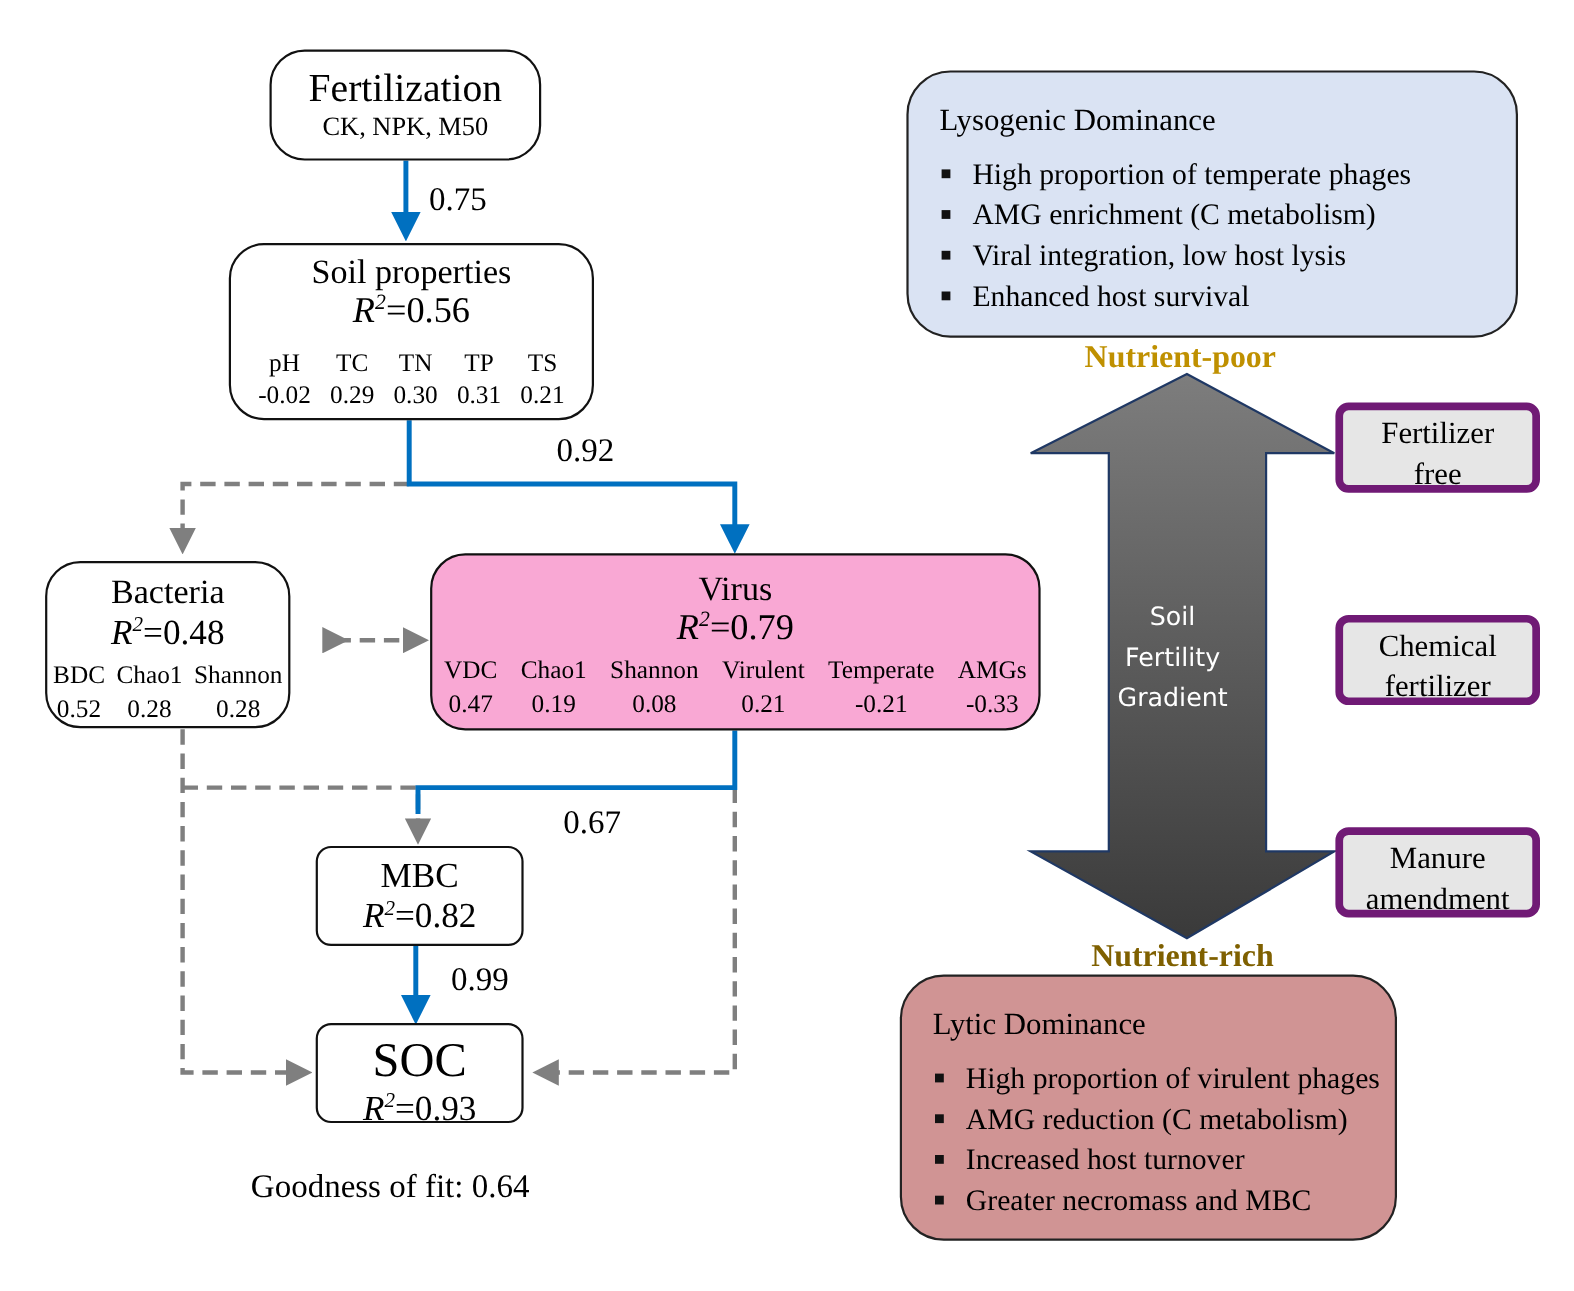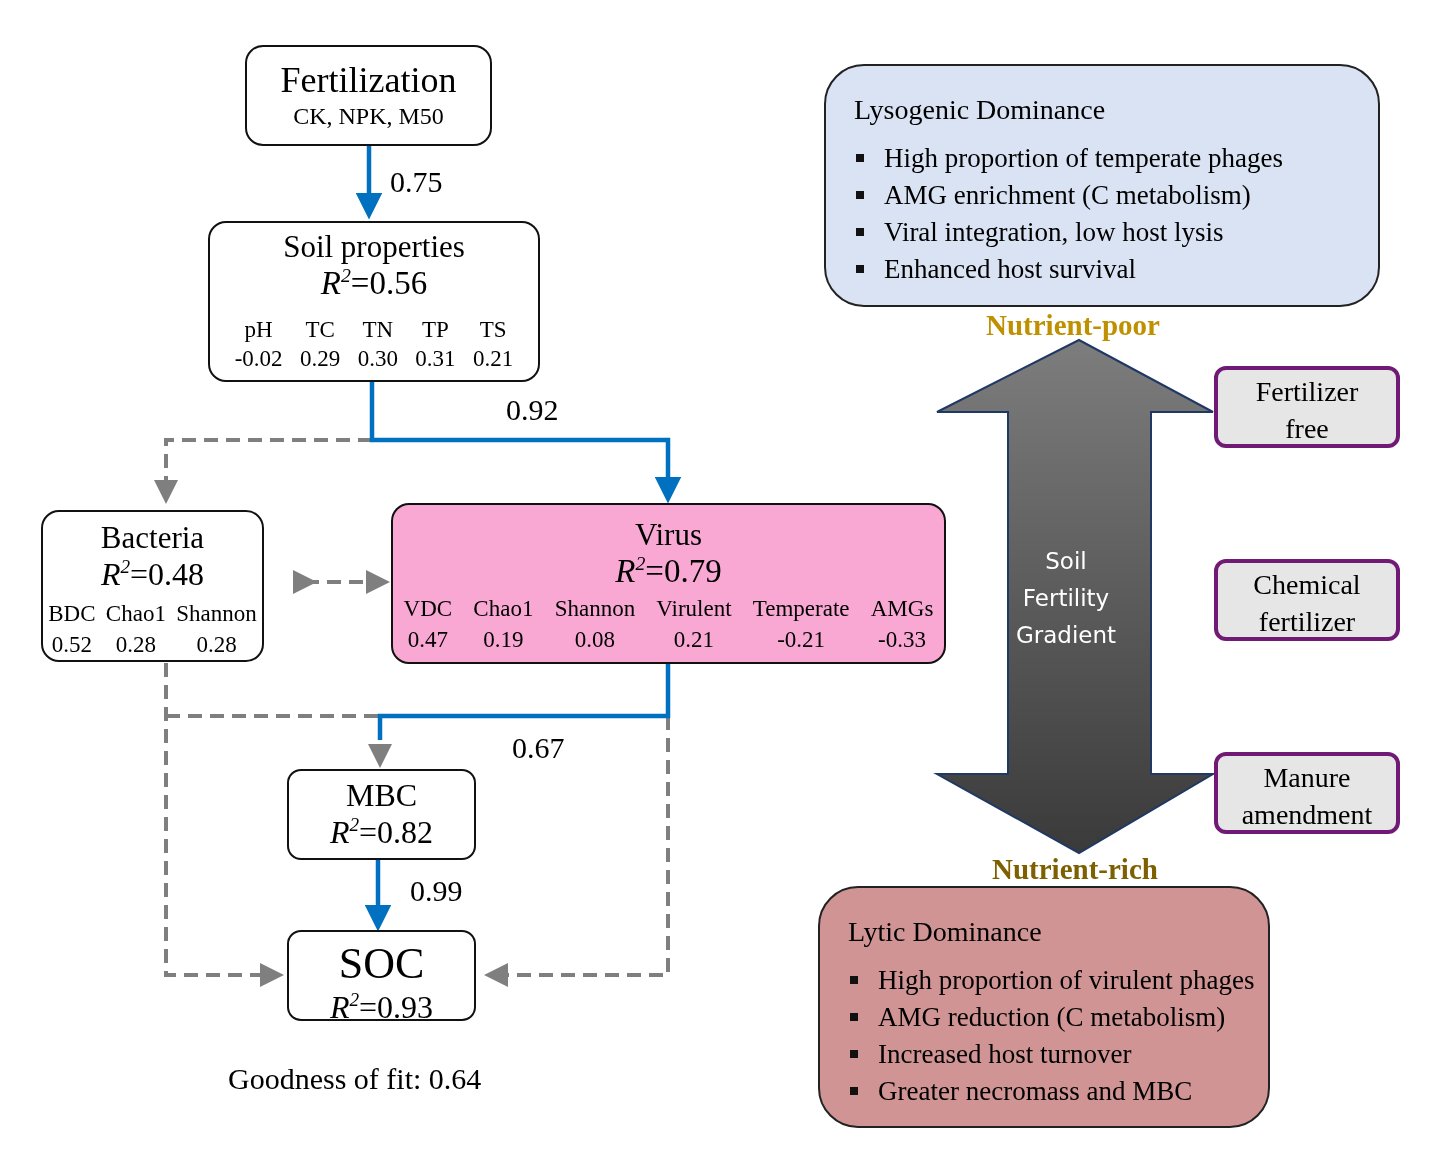--- a/index.html
+++ b/index.html
@@ -1,32 +1,32 @@
 <!DOCTYPE html>
 <html><head>
   <meta charset="utf-8">
   <style>
     html, body { margin:0; padding:0; background:#ffffff; }
     body { width:1431px; height:1174px; position:relative; overflow:hidden;
            font-family:"Liberation Serif", serif; color:#000; }
     .abs { position:absolute; }
-    .node { position:absolute; box-sizing:border-box; border:2px solid #111; border-radius:18px;
+    .node { position:absolute; box-sizing:border-box; border:2px solid #111; border-radius:32px;
             background:#fff; text-align:center; }
     .title { display:block; }
     .r2 i { font-style:italic; }
     .r2 sup { font-size:0.6em; font-style:italic; vertical-align:0.6em; line-height:0; }
     .grid { position:absolute; left:0; right:0; display:flex; justify-content:space-around; }
     .grid span { display:block; white-space:nowrap; }
     .coef { position:absolute; font-size:30px; }
     .panel { position:absolute; box-sizing:border-box; border:2px solid #222; border-radius:40px; }
     .panel h2 { margin:0; font-weight:normal; font-size:28px; position:absolute; }
     .panel ul { list-style:none; margin:0; padding:0; position:absolute; }
     .panel li { font-size:27px; line-height:37px; position:relative; padding-left:30px; white-space:nowrap; }
     .panel li::before { content:""; position:absolute; left:2px; top:14px; width:8px; height:8px; background:#111; }
-    .side { position:absolute; box-sizing:border-box; border:4px solid #701a75; border-radius:12px;
+    .side { position:absolute; box-sizing:border-box; border:7px solid #701a75; border-radius:12px;
             background:#e6e6e6; text-align:center; font-size:28px; line-height:37px; width:186px; height:82px; padding-top:3px; }
     .gradlabel { position:absolute; font-weight:bold; font-size:29px; }
     svg { position:absolute; left:0; top:0; }
   </style>
 </head>
 <body>
 
 <svg width="1431" height="1174">
   <defs>
     <marker id="mb" markerWidth="6" markerHeight="6" refX="3" refY="3" orient="auto" markerUnits="strokeWidth">

